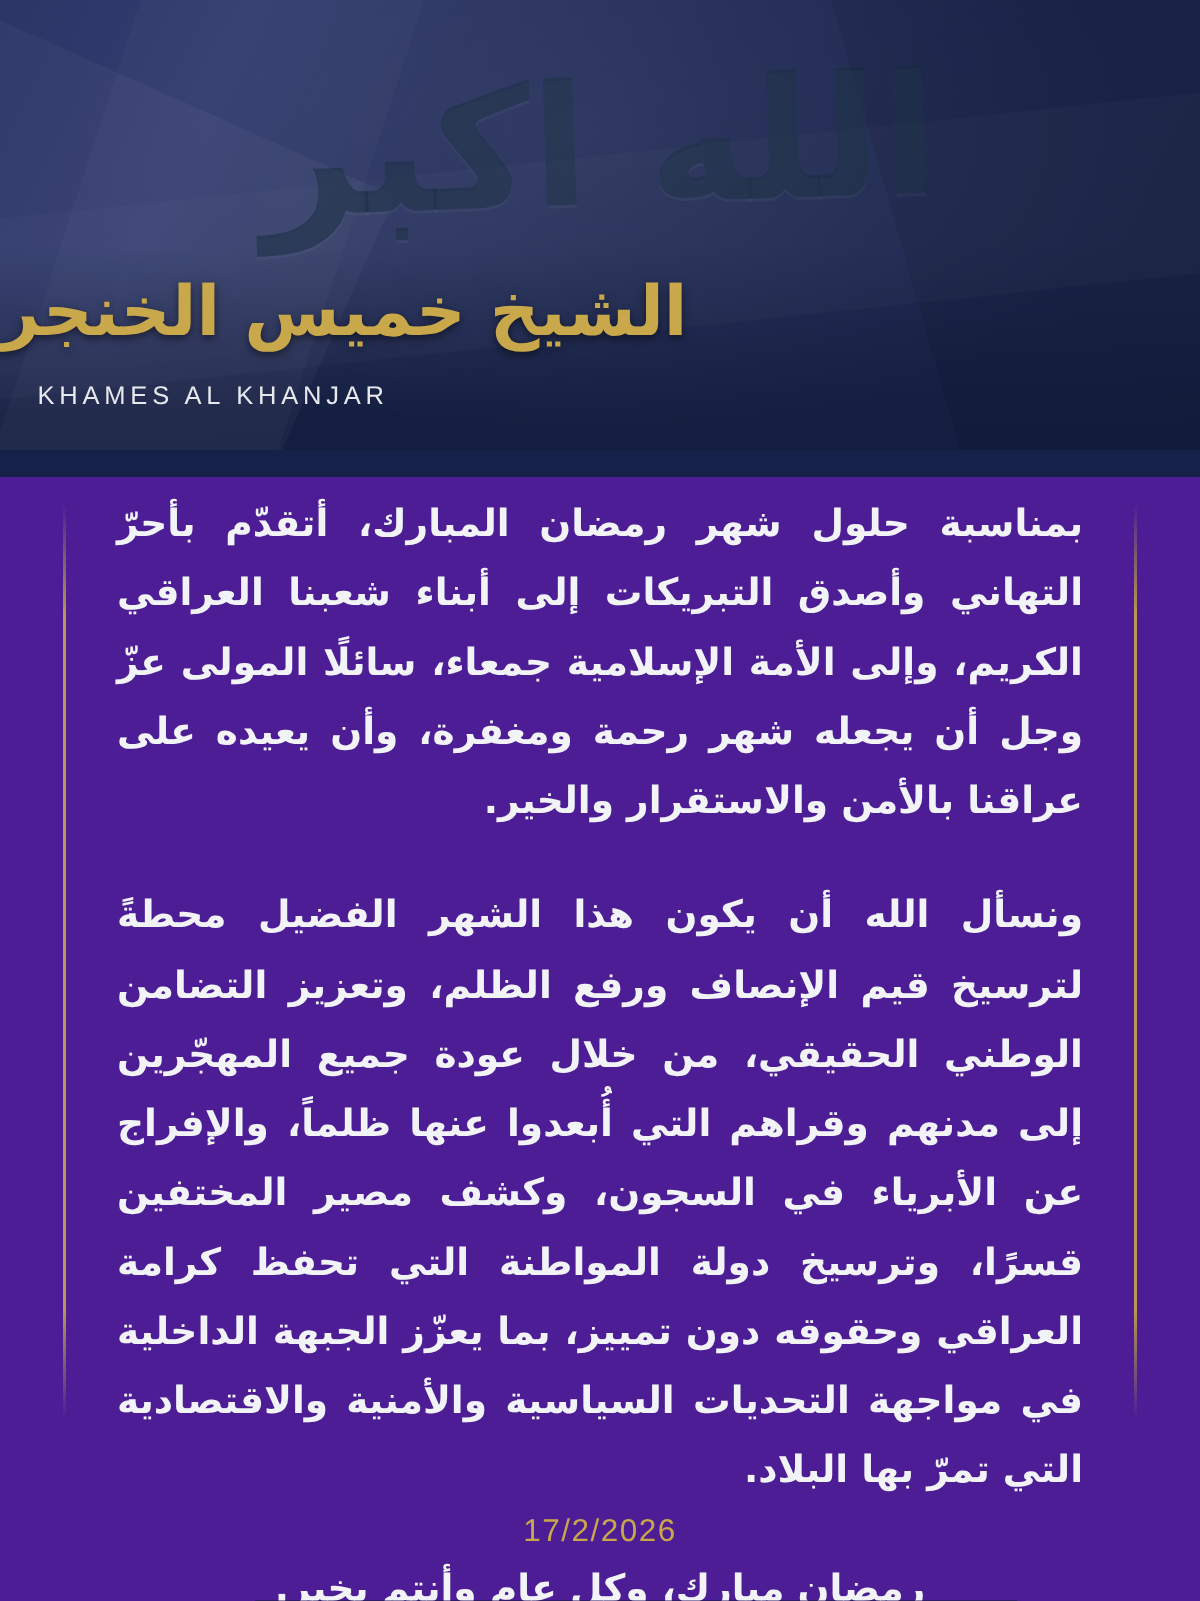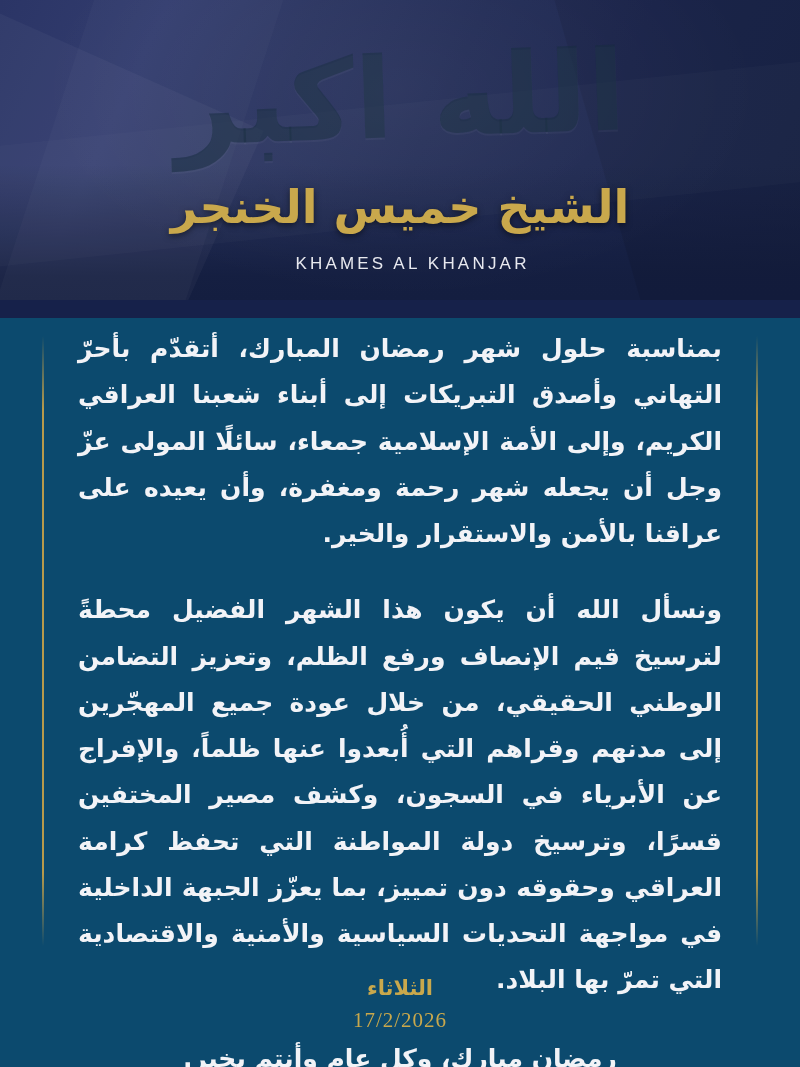--- a/index.html
+++ b/index.html
@@ -65,21 +65,21 @@
     line-height: 1.15;
     transform: rotate(-2deg);
   }
 
   
   .brand {
     position: absolute;
     top: 178px;
     left: 0;
     width: 800px;
-    text-align: center;
+    text-align: left;
   }
   .brand-ar {
     font-family: "DejaVu Sans", sans-serif;
     font-size: 46px;
     font-weight: 700;
     color: #c9a84c;
     letter-spacing: 1px;
     line-height: 1.3;
     text-shadow: 0 2px 6px rgba(0,0,0,0.5);
   }
@@ -93,21 +93,21 @@
     padding-left: 25px;
   }
 
   
   .body-wrap {
     position: absolute;
     top: 318px;
     left: 0;
     width: 800px;
     height: 749px;
-    background: #0c4a6e;
+    background: #4c1d95;
   }
   .rule {
     position: absolute;
     top: 18px;
     width: 2px;
     height: 610px;
     background: linear-gradient(180deg, rgba(201,168,76,0) 0%, #b79a4b 12%, #b79a4b 88%, rgba(201,168,76,0) 100%);
   }
   .rule.right { right: 42px; }
   .rule.left  { left: 42px; }
@@ -151,21 +151,21 @@
   }
   .day {
     font-family: "DejaVu Sans", sans-serif;
     font-size: 21px;
     letter-spacing: 5px;
     color: #c9a84c;
     font-weight: 600;
   }
   .date {
     margin-top: 8px;
-    font-family: Liberation Serif, serif;
+    font-family: Liberation Sans, sans-serif;
     font-size: 21px;
     color: #c9a84c;
     letter-spacing: 1px;
     font-weight: 500;
   }
 </style>
 </head>
 <body>
 
 <div class="poster">
@@ -188,18 +188,17 @@
     <div class="rule right"></div>
     <div class="rule left"></div>
 
     <div class="content">
       <p class="para first">بمناسبة حلول شهر رمضان المبارك، أتقدّم بأحرّ التهاني وأصدق التبريكات إلى أبناء شعبنا العراقي الكريم، وإلى الأمة الإسلامية جمعاء، سائلًا المولى عزّ وجل أن يجعله شهر رحمة ومغفرة، وأن يعيده على عراقنا بالأمن والاستقرار والخير.</p>
       <p class="para">ونسأل الله أن يكون هذا الشهر الفضيل محطةً لترسيخ قيم الإنصاف ورفع الظلم، وتعزيز التضامن الوطني الحقيقي، من خلال عودة جميع المهجّرين إلى مدنهم وقراهم التي أُبعدوا عنها ظلماً، والإفراج عن الأبرياء في السجون، وكشف مصير المختفين قسرًا، وترسيخ دولة المواطنة التي تحفظ كرامة العراقي وحقوقه دون تمييز، بما يعزّز الجبهة الداخلية في مواجهة التحديات السياسية والأمنية والاقتصادية التي تمرّ بها البلاد.</p>
       <p class="closing">رمضان مبارك، وكل عام وأنتم بخير.</p>
     </div>
 
     <div class="datebox">
-      <div class="day">الثلاثاء</div>
       <div class="date">17/2/2026</div>
     </div>
   </div>
 
 </div>
 
 </body></html>

